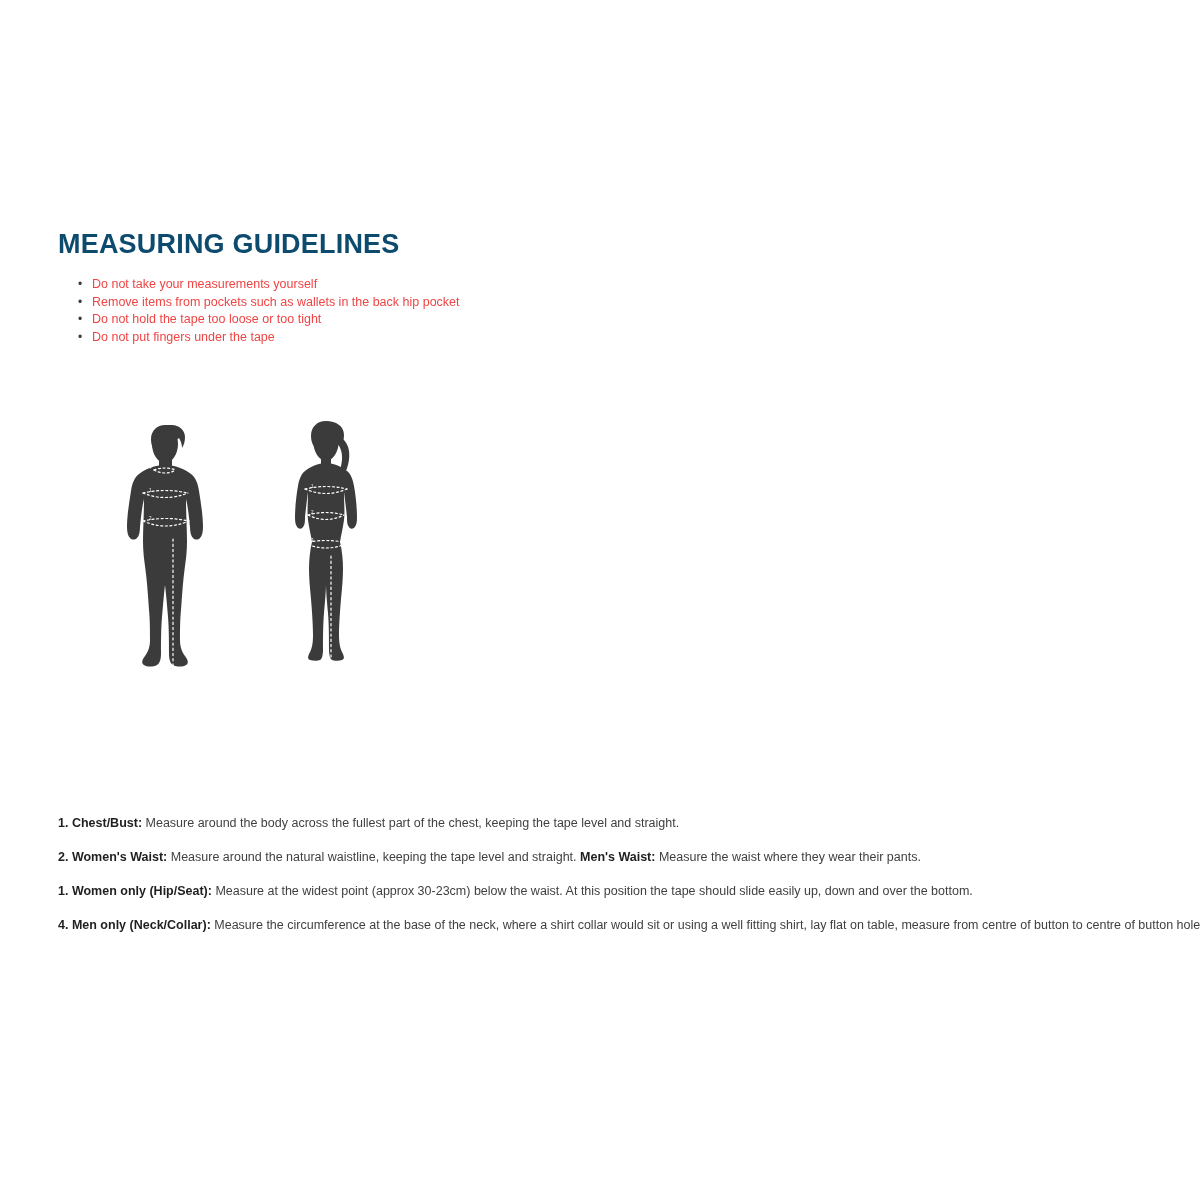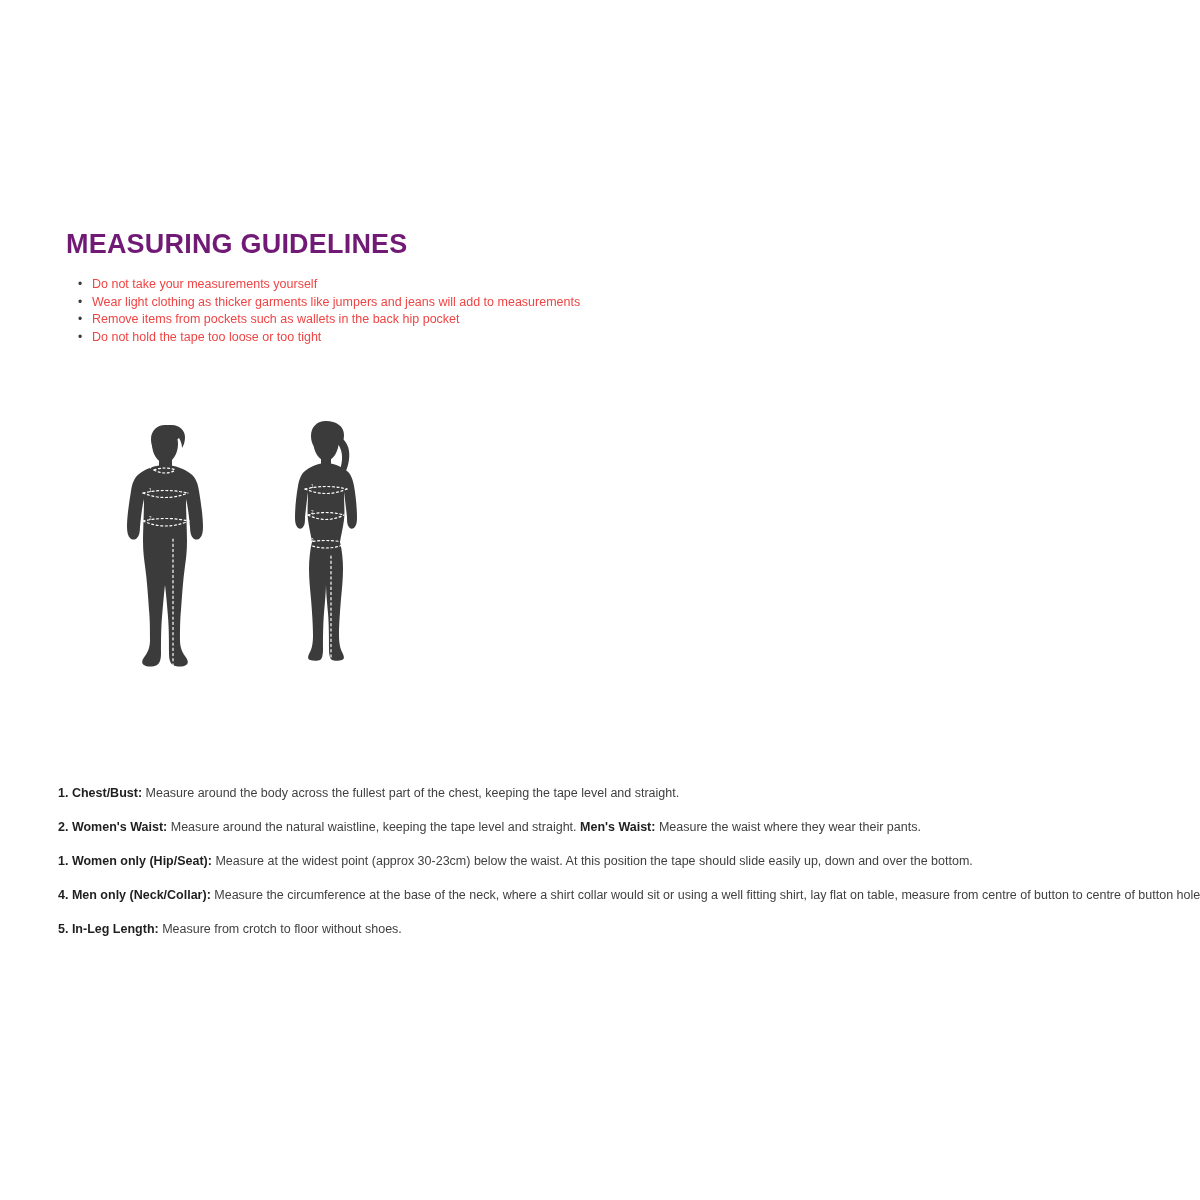--- a/index.html
+++ b/index.html
@@ -24,22 +24,22 @@
   }
   .content {
     position: absolute;
     left: 58px;
     top: 228px;
     width: 1090px;
   }
   h1.title {
     font-size: 27px;
     font-weight: bold;
-    color: #701a75;
-    margin: 0 0 16px 8px;
+    color: #0c4a6e;
+    margin: 0 0 16px 0;
     letter-spacing: 0.2px;
     line-height: 1.2;
   }
   ul.guidelines {
     margin: 0;
     padding: 0 0 0 34px;
     list-style: none;
   }
   ul.guidelines li {
     position: relative;
@@ -60,21 +60,21 @@
   .figures {
     position: absolute;
     left: 60px;
     top: 185px;
     width: 330px;
     height: 360px;
   }
   .notes {
     position: absolute;
     left: 0px;
-    top: 557px;
+    top: 587px;
     width: 1090px;
   }
   .note {
     font-size: 12.5px;
     line-height: 17px;
     color: #3f3f3f;
     margin-bottom: 17px;
     white-space: nowrap;
   }
   .note b {
@@ -88,23 +88,23 @@
 </head>
 <body>
 
 <div class="page">
   <div class="content">
 
     <h1 class="title">MEASURING GUIDELINES</h1>
 
     <ul class="guidelines">
       <li>Do not take your measurements yourself</li>
-      <li>Wear light clothing as thicker garments like jumpers and jeans will add to measurements</li>
       <li>Remove items from pockets such as wallets in the back hip pocket</li>
       <li>Do not hold the tape too loose or too tight</li>
+      <li>Do not put fingers under the tape</li>
     </ul>
 
     <div class="figures">
       <svg class="fig-svg" width="330" height="360" viewBox="0 0 330 360" xmlns="http://www.w3.org/2000/svg">
 
         <g fill="#3b3b3b">
 
           <path d="M47 12 c-8 0 -14 6 -14 14 c0 6 2 10 5 13 c1 -5 4 -8 9 -9 c6 -1 11 -2 14 -5 c2 3 3 7 3 10 c2 -3 3 -7 3 -11 c0 -7 -6 -12 -13 -12 z"></path>
 
           <path d="M47 16 c-8 0 -13 6 -13 15 c0 10 6 19 13 19 c7 0 13 -9 13 -19 c0 -9 -5 -15 -13 -15 z"></path>
@@ -244,19 +244,16 @@
       </div>
       <div class="note">
         <b>2. Women's Waist:</b><span> Measure around the natural waistline, keeping the tape level and straight. </span><b>Men's Waist:</b><span> Measure the waist where they wear their pants.</span>
       </div>
       <div class="note">
         <b>1. Women only (Hip/Seat):</b><span> Measure at the widest point (approx 30-23cm) below the waist. At this position the tape should slide easily up, down and over the bottom.</span>
       </div>
       <div class="note">
         <b>4. Men only (Neck/Collar):</b><span> Measure the circumference at the base of the neck, where a shirt collar would sit or using a well fitting shirt, lay flat on table, measure from centre of button to centre of button hole.</span>
       </div>
-      <div class="note">
-        <b>5. In-Leg Length:</b><span> Measure from crotch to floor without shoes.</span>
-      </div>
     </div>
 
   </div>
 </div>
 
 </body></html>

